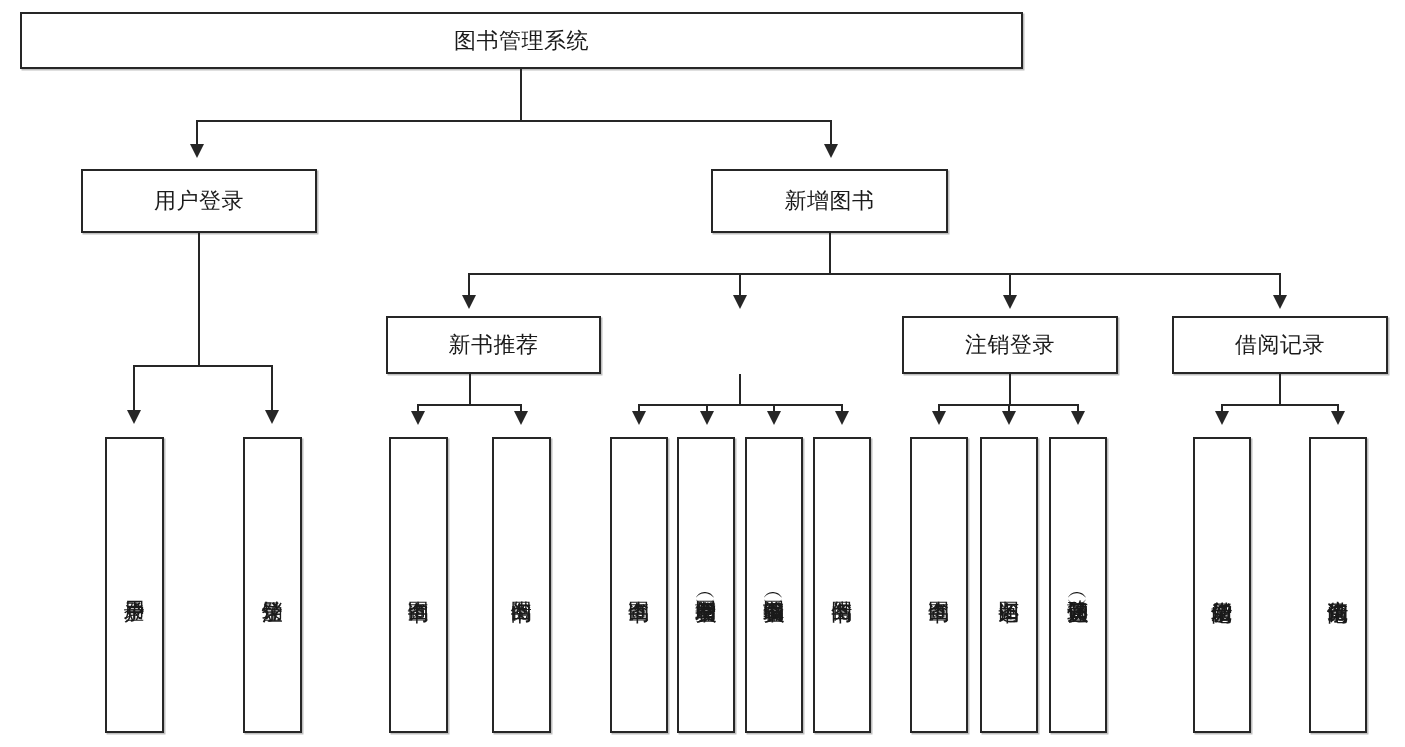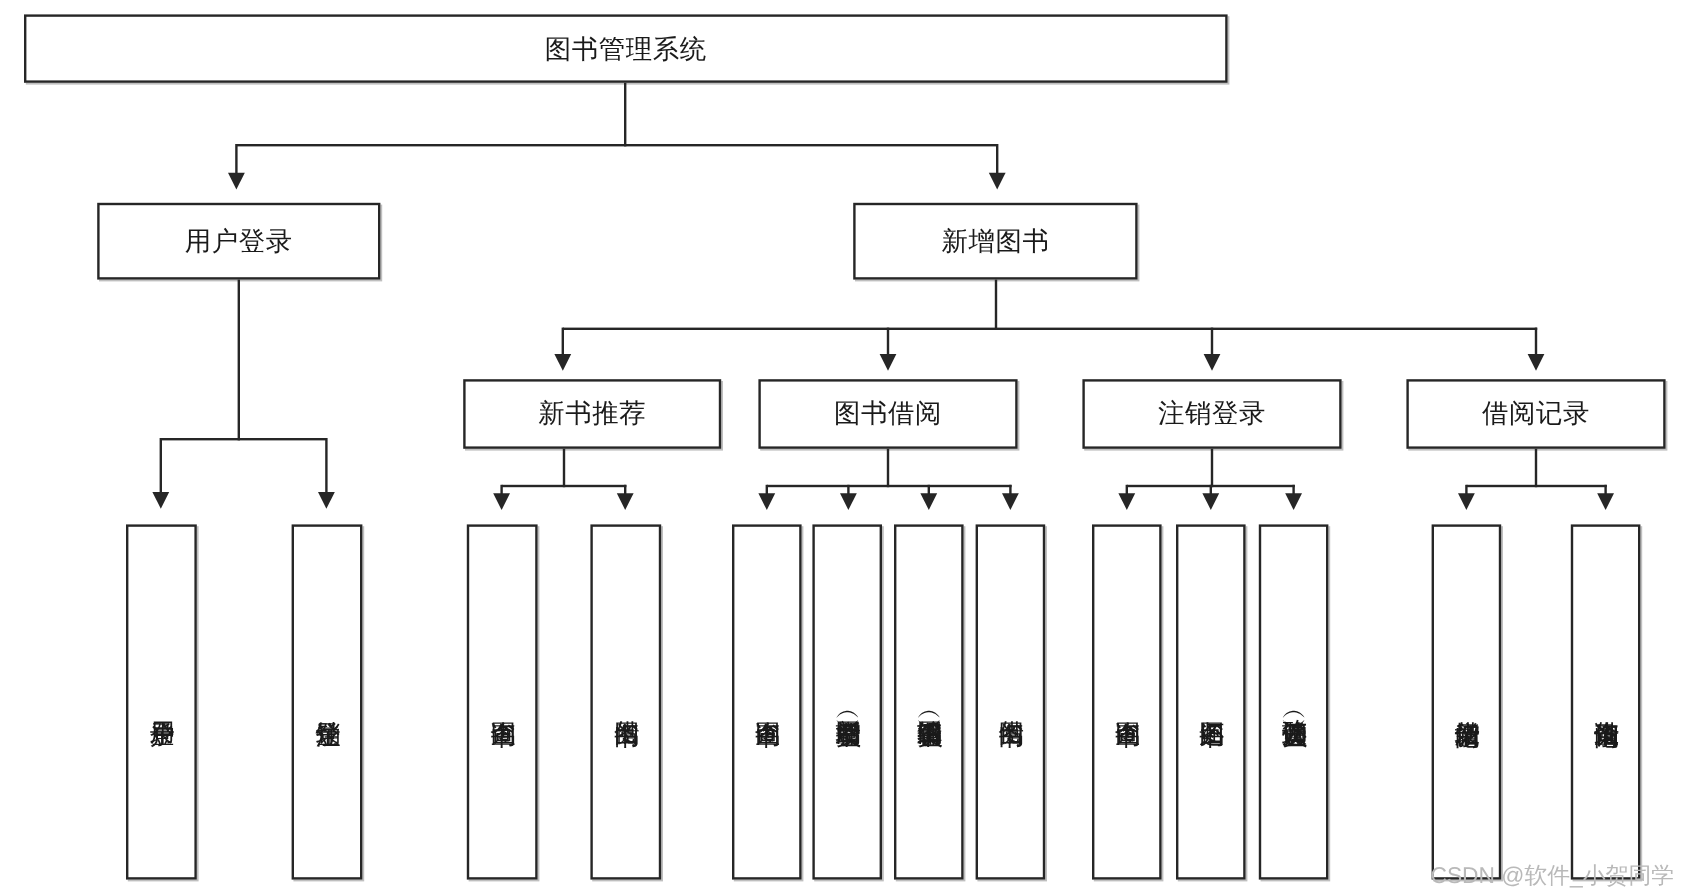--- a/index.html
+++ b/index.html
@@ -120,23 +120,20 @@
   <div class="ln v" style="left:1009px; top:273px; height:23px;"></div>
   <div class="ln v" style="left:1279px; top:273px; height:23px;"></div>
   <div class="arrow" style="left:462px; top:295px;"></div>
   <div class="arrow" style="left:733px; top:295px;"></div>
   <div class="arrow" style="left:1003px; top:295px;"></div>
   <div class="arrow" style="left:1273px; top:295px;"></div>
 
   <div class="node horiz" style="left:362px; top:316px; width:215px; height:58px;margin-left:24px;">
     <span class="label">新书推荐</span>
   </div>
-  <div class="node horiz" style="left:632px; top:316px; width:216px; height:58px;">
-    <span class="label">图书借阅</span>
-  </div>
   <div class="node horiz" style="left:902px; top:316px; width:216px; height:58px;">
     <span class="label">注销登录</span>
   </div>
   <div class="node horiz" style="left:1172px; top:316px; width:216px; height:58px;">
     <span class="label">借阅记录</span>
   </div>
 
   <div class="ln v" style="left:469px; top:374px; height:32px;"></div>
   <div class="ln h" style="left:418px; top:404px; width:104px;"></div>
   <div class="ln v" style="left:417px; top:404px; height:8px;"></div>
@@ -208,15 +205,14 @@
     <span class="label">确认归还（管理员）</span>
   </div>
 
   <div class="node vert" style="left:1193px; top:437px; width:58px; height:296px;">
     <span class="label">新增借阅记录</span>
   </div>
   <div class="node vert" style="left:1309px; top:437px; width:58px; height:296px;">
     <span class="label">查询借阅记录</span>
   </div>
 
-  <div id="watermark">CSDN @软件_小贺同学</div>
 
 </div>
 
 </body></html>

